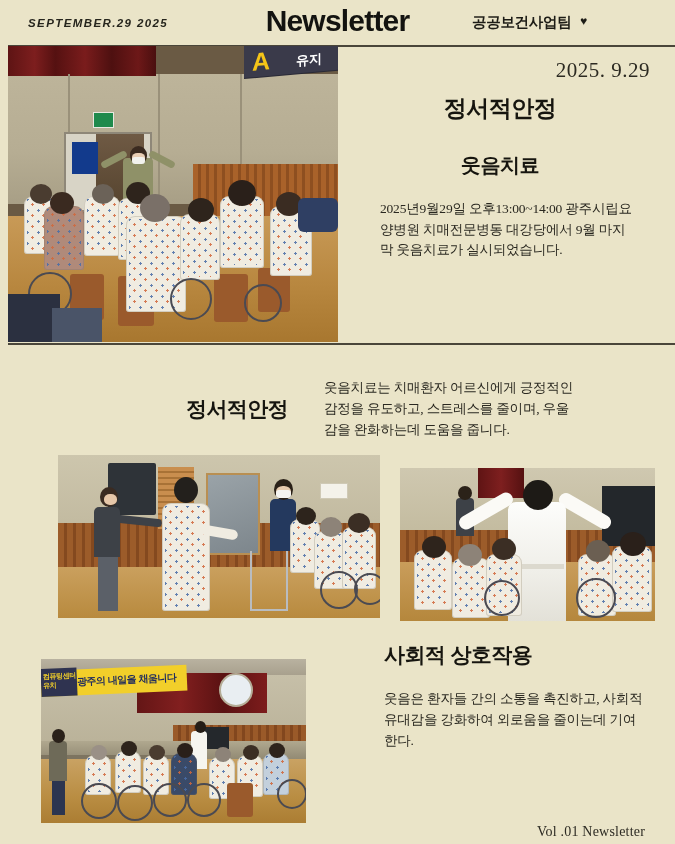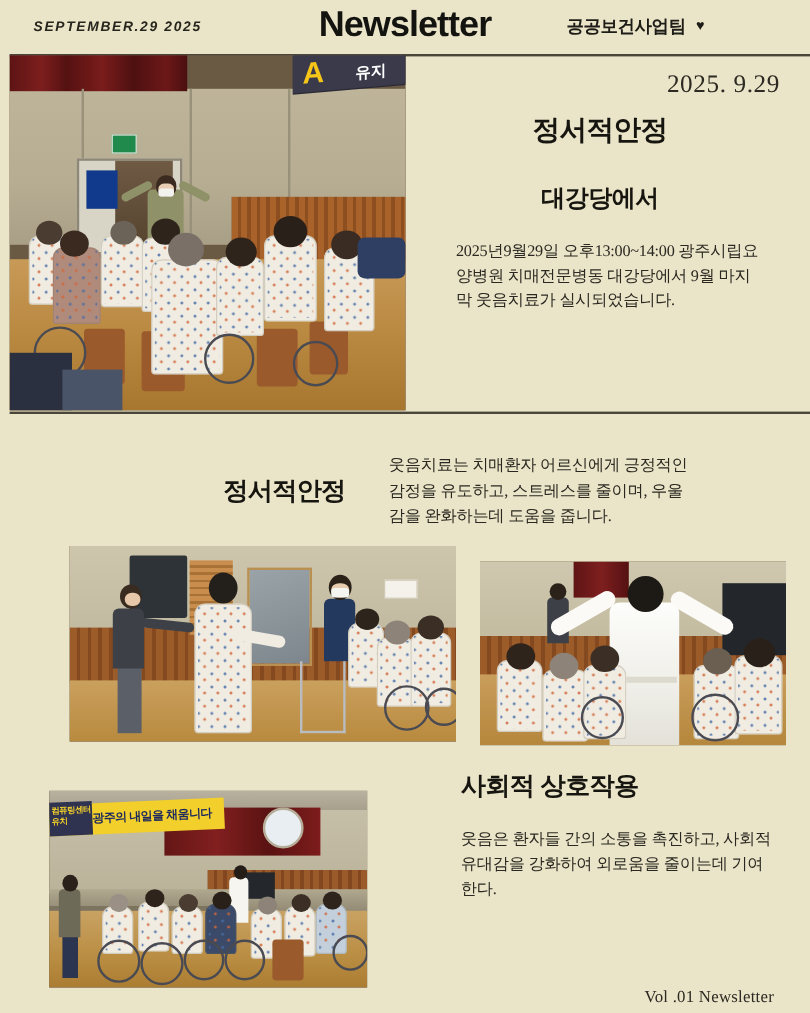--- a/index.html
+++ b/index.html
@@ -553,21 +553,21 @@
     <div class="wheelchair" style="left:236px;top:238px;width:34px;height:34px"></div>
     <div class="ph-layer" style="left:0;top:248px;width:52px;height:48px;background:#2b3040"></div>
     <div class="ph-layer" style="left:44px;top:262px;width:50px;height:34px;background:#4a5468"></div>
   </div>
 
   <div class="rule rule-mid"></div>
 
   <div class="lead-block">
     <div class="lead-date">2025. 9.29</div>
     <div class="lead-title">정서적안정</div>
-    <div class="lead-subtitle">대강당에서</div>
+    <div class="lead-subtitle">웃음치료</div>
     <div class="lead-body">2025년9월29일 오후13:00~14:00 광주시립요양병원 치매전문병동 대강당에서 9월 마지막 웃음치료가 실시되었습니다.</div>
   </div>
 
   <div class="section-emotional">
     <div class="sec-heading-left">정서적안정</div>
     <div class="sec-body-right">웃음치료는 치매환자 어르신에게 긍정적인 감정을 유도하고, 스트레스를 줄이며, 우울감을 완화하는데 도움을 줍니다.</div>
   </div>
 
   <div class="photo" id="photo-dance">
     <div class="ph-layer p2-wall"></div>

